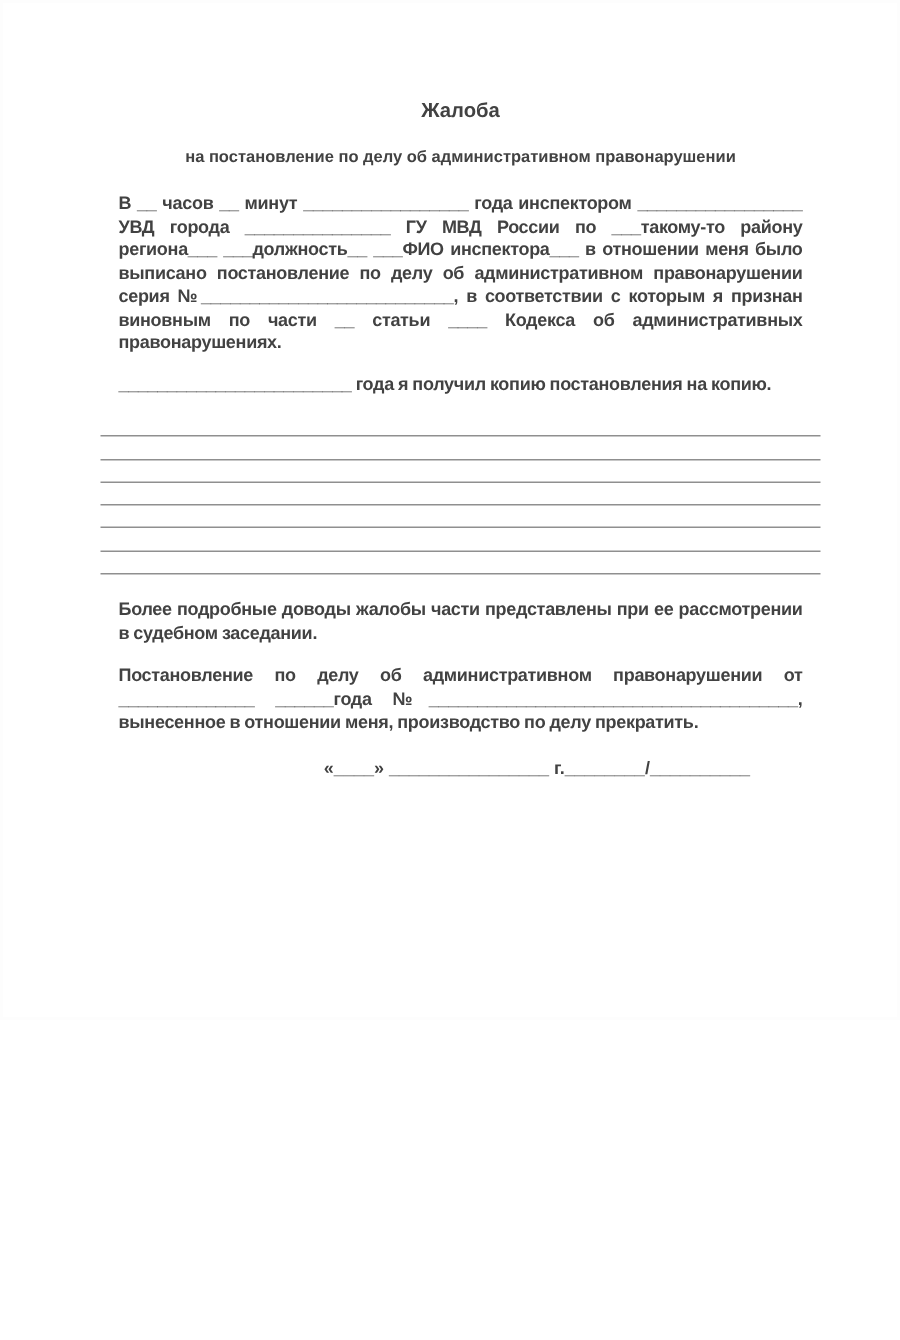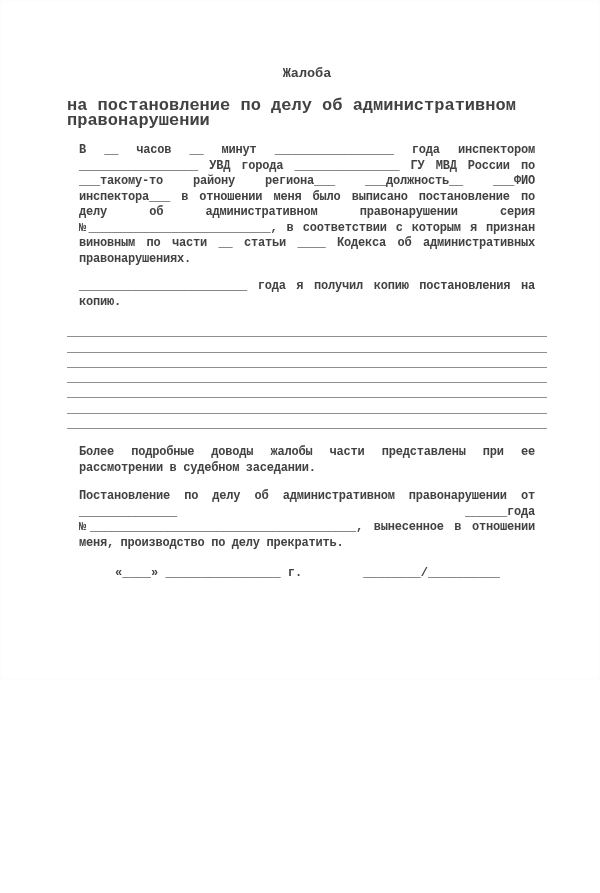--- a/index.html
+++ b/index.html
@@ -10,37 +10,38 @@
   }
   .page {
     position: relative;
     width: 600px;
     height: 680px;
     margin: 0 auto;
     background: #ffffff;
     box-sizing: border-box;
     padding: 66px 53px 0 67px;
     box-shadow: inset 0 0 0 2px #fdfdfd;
-    font-family: Liberation Mono, monospace;
+    font-family: Liberation Sans, sans-serif;
     font-weight: 700;
     font-size: 12px;
     color: #424242;
     overflow: hidden;
   }
   .doc-title {
     margin: 0 0 16px 0;
     font-size: 13.5px;
     line-height: 16px;
     text-align: center;
     font-weight: 700;
   }
   .doc-subtitle {
     margin: 0 0 15px 0;
-    font-size: 17px;
+    font-size: 11px;
     line-height: 15px;
+    text-align: center;
     font-weight: 700;
   }
   .para {
     margin: 12px;
     line-height: 15.5px;
     text-align: justify;
     letter-spacing: -0.2px;
     word-spacing: -0.4px;
   }
   .mb12 { margin-bottom: 12px; }
@@ -49,21 +50,21 @@
   .mb15 { margin-bottom: 15px; }
   .reasons {
     margin: 0 0 16px 0;
   }
   .blank-line {
     height: 14.3px;
     border-bottom: 1px solid #8f8f8f;
   }
   .signature-row {
     display: flex;
-    justify-content: space-between;
+    justify-content: flex-end;
     align-items: baseline;
     padding-left: 48px;
     padding-right: 47px;
     line-height: 15px;
     white-space: nowrap;
   }
 </style>
 </head>
 <body>
 

